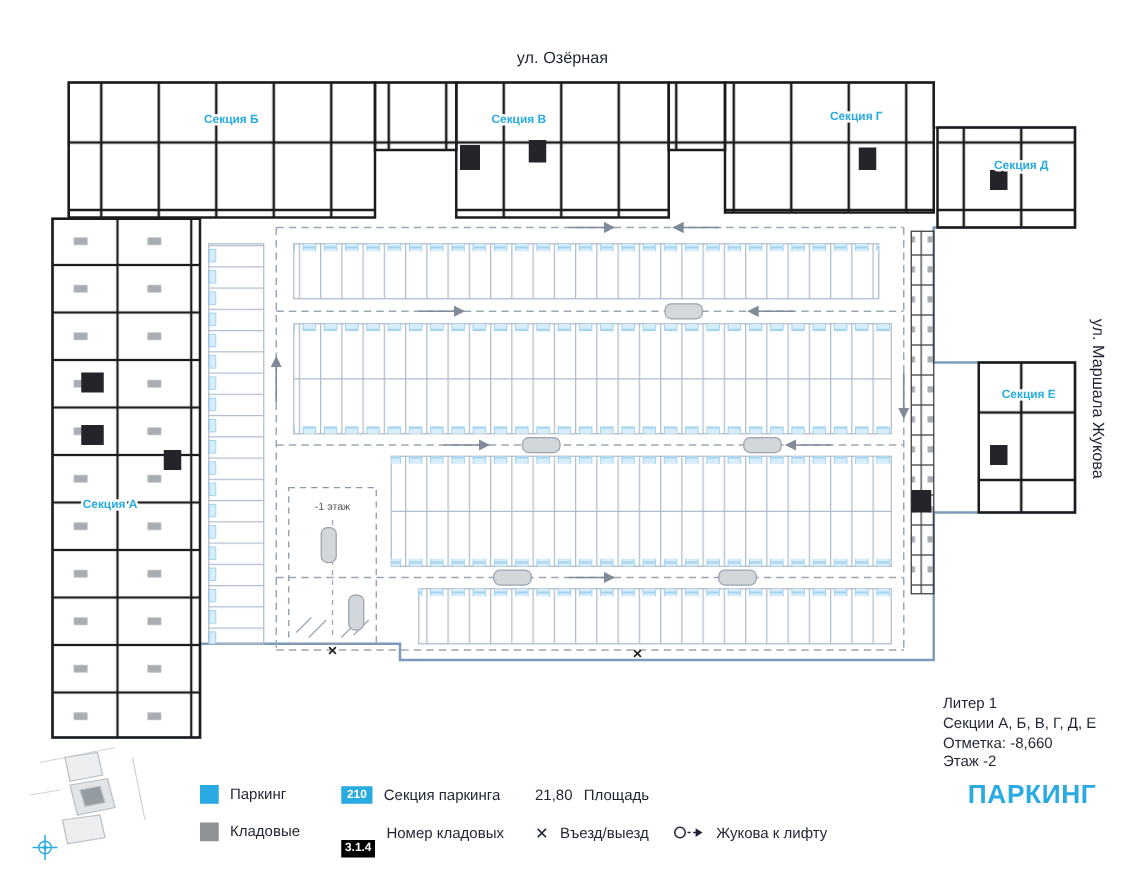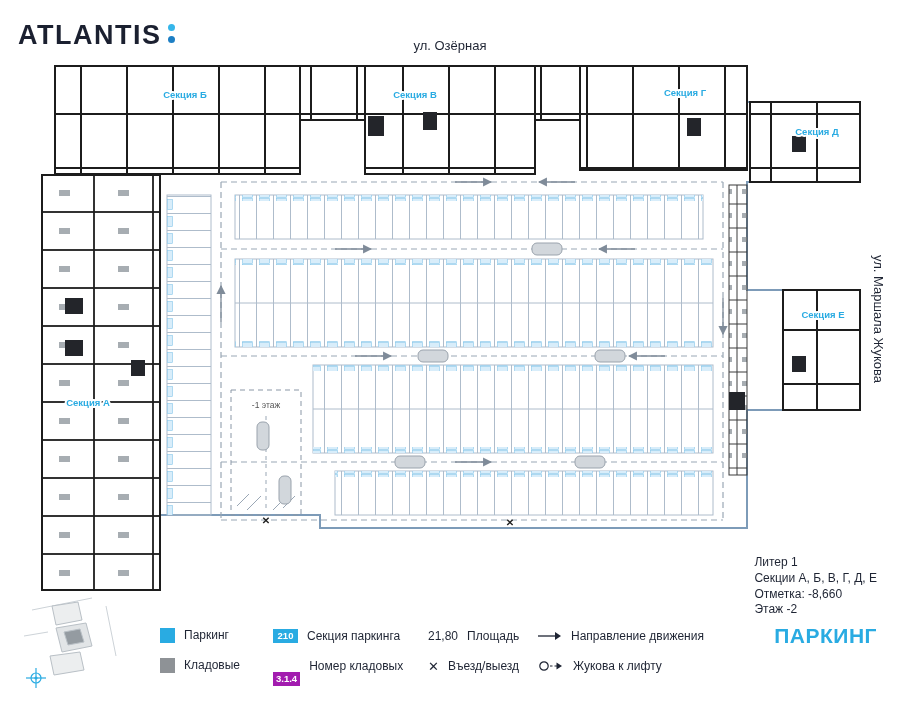--- a/index.html
+++ b/index.html
@@ -20,38 +20,31 @@
   .info-block{position:absolute;right:23px;top:555px;font-size:12px;line-height:1.32;color:#1e2433;}
   
   .legend{position:absolute;left:0;top:615px;width:780px;height:86px;}
   .lg-item{position:absolute;display:flex;align-items:center;gap:9px;font-size:12px;color:#1e2433;height:16px;white-space:nowrap;}
   .sq{width:15px;height:15px;display:inline-block;flex:0 0 auto;}
   .sq-blue{background:#29abe2;}
   .sq-gray{background:#8e9296;}
   .badge{min-width:25px;height:14px;line-height:14px;font-size:9.5px;color:#fff;text-align:center;
          display:inline-block;padding:0 3px;box-sizing:border-box;flex:0 0 auto;font-weight:bold;}
   .badge-blue{background:#29abe2;}
-  .badge-gray{background:#a21caf;margin-top:25px;}
+  .badge-gray{background:#000000;margin-top:25px;}
   .x-glyph{font-size:13px;line-height:1;color:#1e2433;}
   .big-title{position:absolute;right:23px;top:622px;text-align:right;color:#29abe2;
              font-size:21px;font-weight:bold;line-height:1.3;letter-spacing:0.5px;}
   .sitemap{position:absolute;left:22px;top:596px;width:96px;height:100px;}
 </style>
 </head>
 <body>
 
 <div class="page">
 
-  <div class="logo">
-    <span class="logo-text">ATLANTIS</span>
-    <span class="logo-dots">
-      <i class="dot dot-1"></i>
-      <i class="dot dot-2"></i>
-    </span>
-  </div>
   <div class="street-top">ул. Озёрная</div>
   <div class="street-right">ул. Маршала Жукова</div>
 
   <svg class="plan-svg" viewBox="0 0 830 555">
     <defs>
       <pattern id="stallsV" width="17" height="44" patternUnits="userSpaceOnUse">
         <line x1="0.5" y1="0" x2="0.5" y2="44" stroke="#aebccb" stroke-width="1"></line>
       </pattern>
       <pattern id="stallsH" width="44" height="17" patternUnits="userSpaceOnUse">
         <line x1="0" y1="0.5" x2="44" y2="0.5" stroke="#aebccb" stroke-width="1"></line>
@@ -212,27 +205,20 @@
 
     <div class="lg-item" style="left:428px;top:13px">
       <span>21,80</span>
       <span>Площадь</span>
     </div>
     <div class="lg-item" style="left:428px;top:43px">
       <span class="x-glyph">✕</span>
       <span>Въезд/выезд</span>
     </div>
 
-    <div class="lg-item" style="left:538px;top:13px">
-      <svg width="24" height="10">
-        <line x1="0" y1="5" x2="18" y2="5" stroke="#1e2433" stroke-width="1.3"></line>
-        <path d="M17 1 L23 5 L17 9 Z" fill="#1e2433"></path>
-      </svg>
-      <span>Направление движения</span>
-    </div>
     <div class="lg-item" style="left:538px;top:43px">
       <svg width="26" height="12">
         <circle cx="6" cy="6" r="4.2" fill="none" stroke="#1e2433" stroke-width="1.2"></circle>
         <line x1="12" y1="6" x2="19" y2="6" stroke="#1e2433" stroke-width="1.2" stroke-dasharray="2.5 2"></line>
         <path d="M18.5 2.5 L24 6 L18.5 9.5 Z" fill="#1e2433"></path>
       </svg>
       <span>Жукова к лифту</span>
     </div>
   </div>
 

